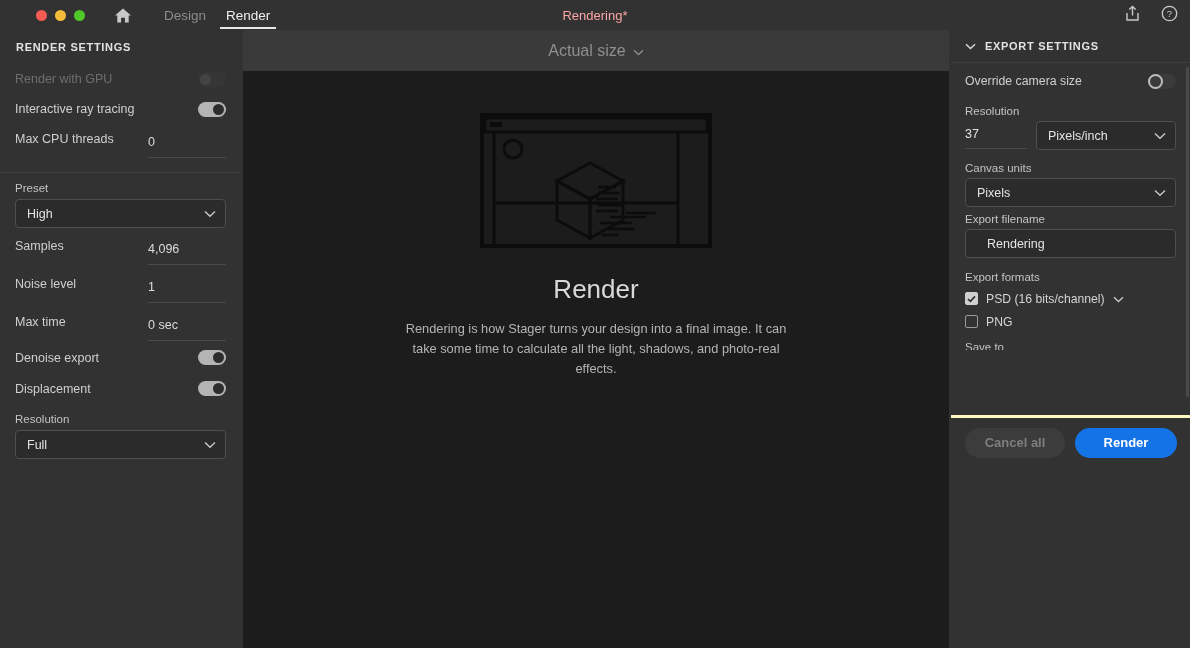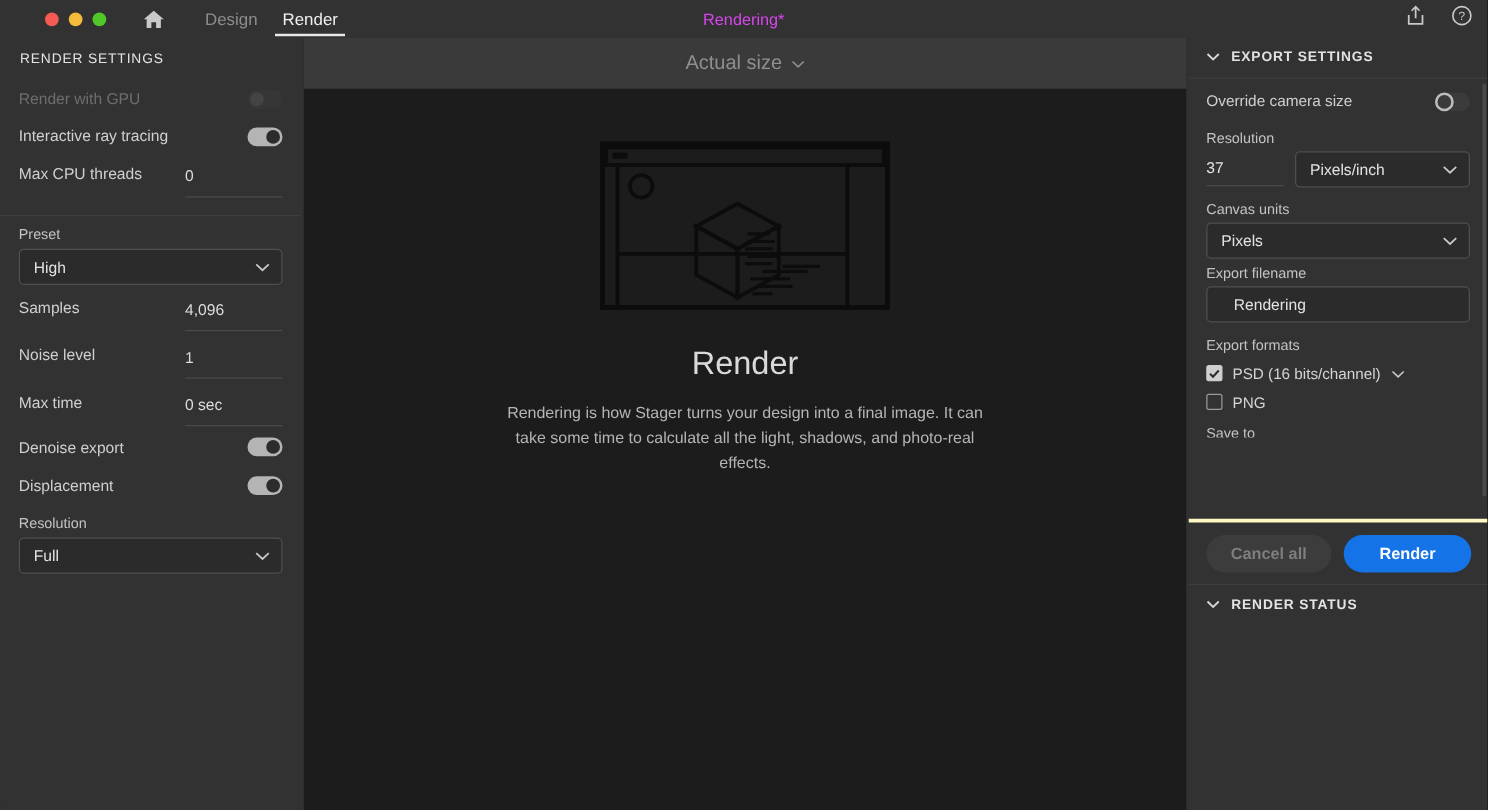--- a/index.html
+++ b/index.html
@@ -36,38 +36,38 @@
   }
   .tab.active { color: #f0f0f0; }
   .tab.active::after {
     content: ""; position: absolute; left: 4px; right: 4px; bottom: 1px;
     height: 2px; background: #e8e8e8;
   }
 
   .doc-title {
     position: absolute; left: 0; right: 0; top: 0; height: 30px;
     display: flex; align-items: center; justify-content: center;
-    font-size: 13px; color: #d946ef; pointer-events: none;
+    font-size: 13px; color: #fca5a5; pointer-events: none;
   }
   .titlebar-right {
     position: absolute; right: 12px; top: 0; height: 30px;
     display: flex; align-items: center; gap: 20px;
   }
 
   
   .left-panel {
     position: absolute; left: 0; top: 30px; width: 241px; height: 618px;
     background: #323232;
     border-bottom-left-radius: 6px;
     overflow: hidden;
   }
   .panel-head {
     height: 34px; display: flex; align-items: center;
     padding-left: 16px;
-    font-size: 11px; font-weight: normal; letter-spacing: 0.7px;
+    font-size: 11px; font-weight: bold; letter-spacing: 0.7px;
     color: #e3e3e3;
   }
   .lp-body { padding: 0 15px; }
   .row {
     display: flex; align-items: center; justify-content: space-between;
     height: 30px;
   }
   .row-lbl { font-size: 12.5px; color: #cfcfcf; }
   .row-lbl.dim { color: #6e6e6e; }
   .row-val { font-size: 12.5px; color: #dcdcdc; width: 78px; }
@@ -446,24 +446,14 @@
 
       <div class="scrollbar"></div>
     </div>
   </div>
 
   <div class="btnbar">
     <div class="btn ghost">Cancel all</div>
     <div class="btn primary">Render</div>
   </div>
 
-  <div class="rp-status">
-    <div class="rp-head">
-      <span>
-        <svg width="11" height="7" viewBox="0 0 11 7">
-            <path d="M1 1.2 L5.5 5.5 L10 1.2" fill="none" stroke="#d8d8d8" stroke-width="1.5"></path>
-          </svg>
-      </span>
-      <span>RENDER STATUS</span>
-    </div>
-  </div>
 
 </div>
 
 </body></html>

